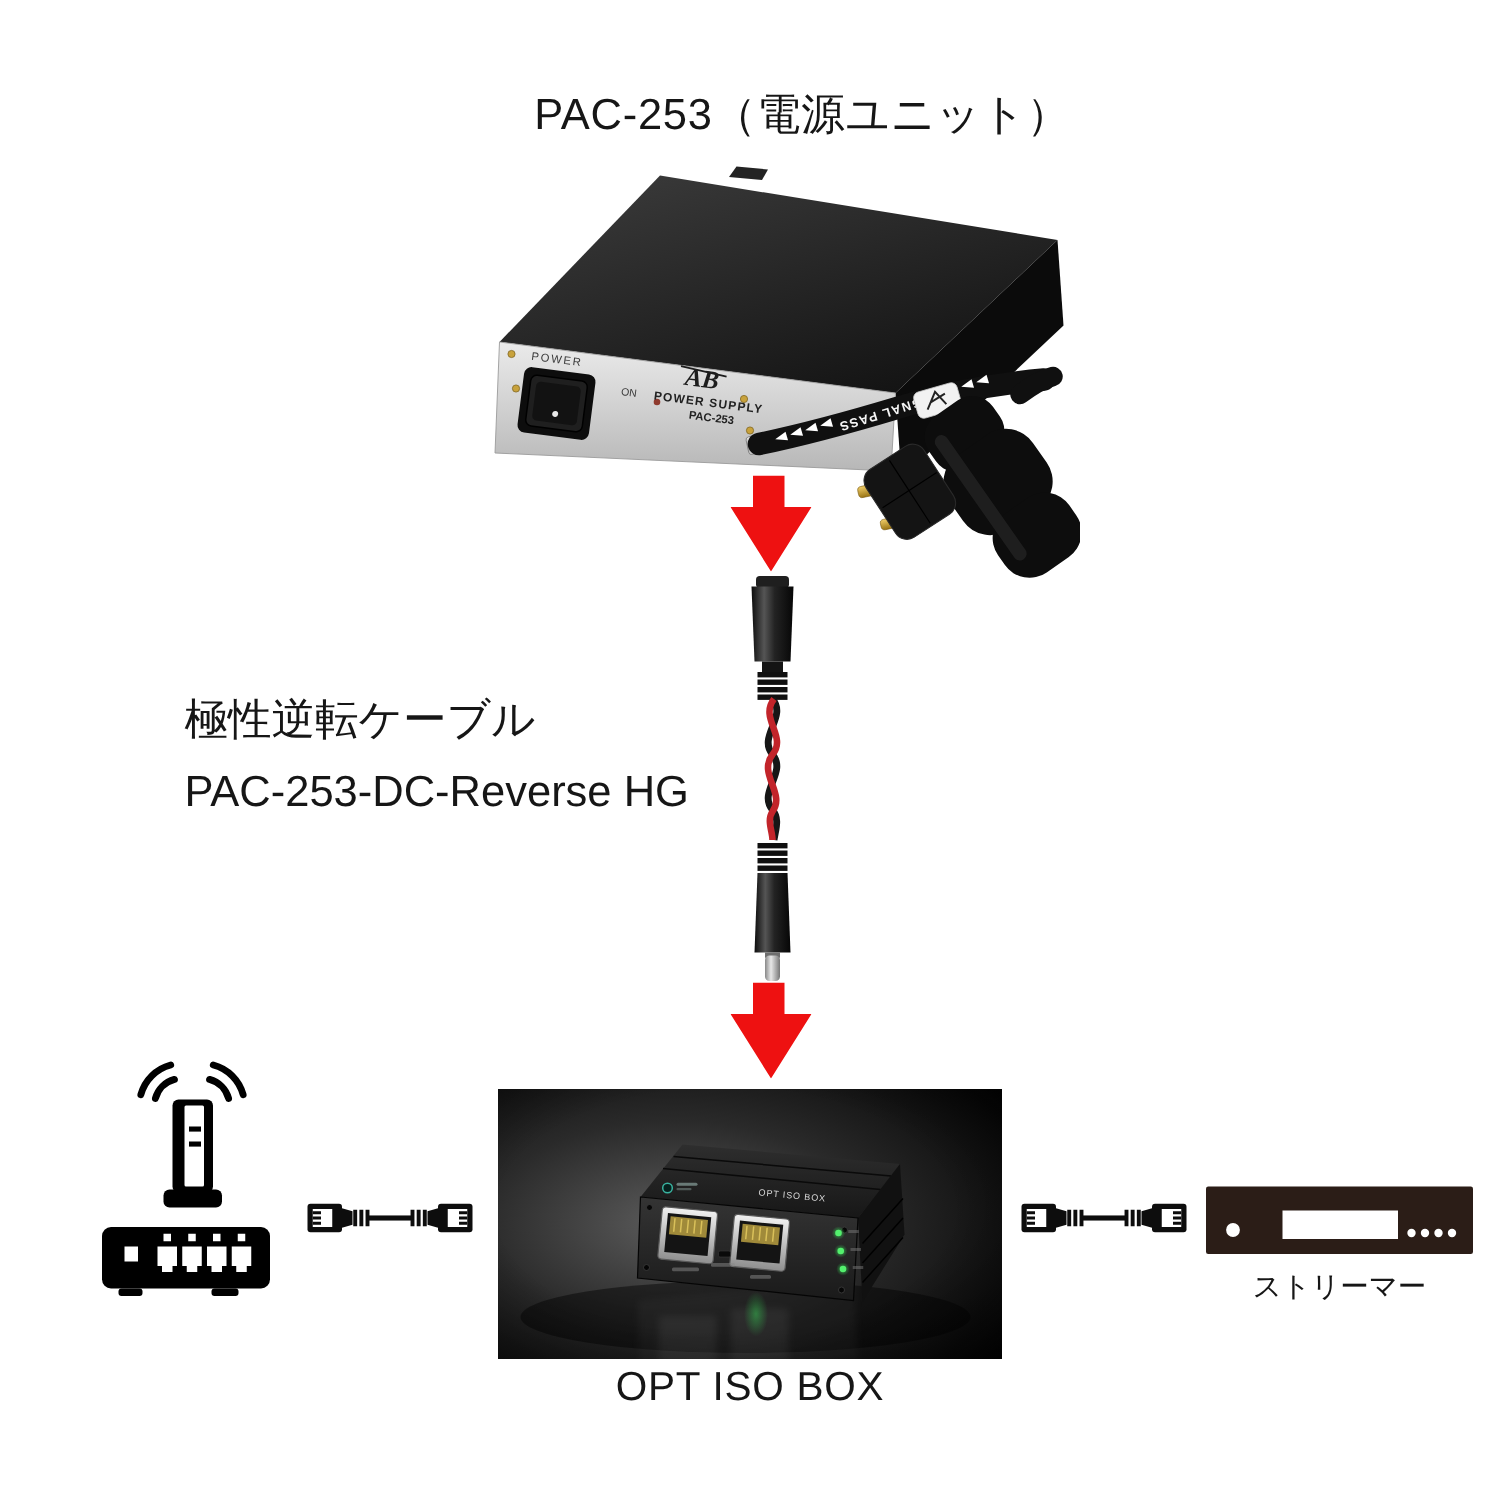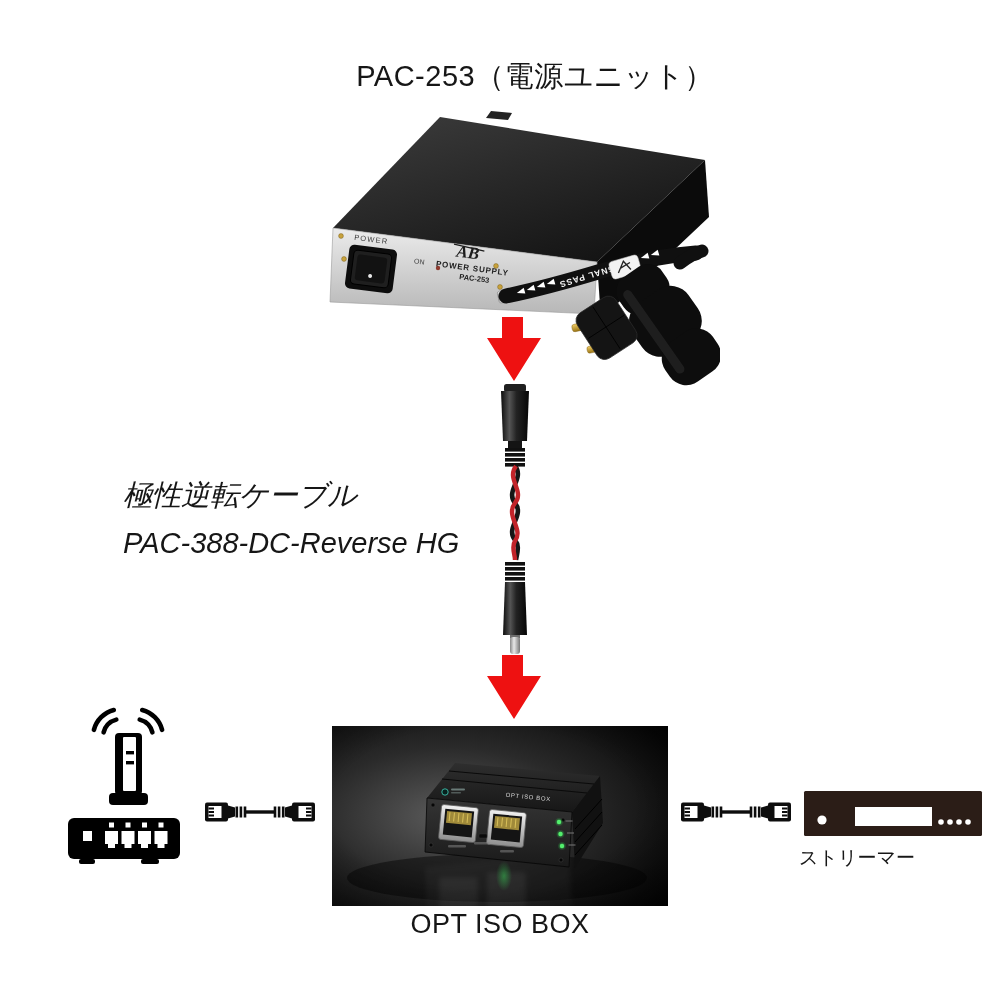--- a/index.html
+++ b/index.html
@@ -1,25 +1,25 @@
 <!DOCTYPE html>
 <html><head>
 <meta charset="utf-8">
 <style>
   html,body{margin:0;padding:0;background:#fff;}
   .canvas{position:relative;width:1000px;height:976px;background:#fff;overflow:hidden;
           font-family:"Liberation Sans","DejaVu Sans",sans-serif;color:#161616;}
   .abs{position:absolute;}
   .title{left:85px;top:57px;width:900px;text-align:center;font-size:29px;letter-spacing:.5px;}
   .jp{font-size:29px;line-height:48px;white-space:nowrap;}
-  .jp-left{left:123px;top:471px;font-style:italic;}
+  .jp-left{left:123px;top:456px;}
   .jp-right{left:558px;top:458px;}
   .lbl-small{font-size:19px;text-align:center;}
   .lbl-router{left:8px;top:862px;width:262px;}
-  .lbl-streamer{left:764px;top:845px;width:186px;}
+  .lbl-streamer{left:800px;top:845px;width:186px;}
   .lbl-optbox{left:332px;top:909px;width:336px;text-align:center;font-size:27px;letter-spacing:.5px;}
   svg text{user-select:none;}
 </style>
 </head>
 <body>
 
 <div class="canvas">
 
   <div class="abs title">PAC-253（電源ユニット）</div>
 
@@ -156,21 +156,21 @@
       <rect x="13" y="189" width="20" height="3.6" fill="#101010"></rect>
       <rect x="13" y="194" width="20" height="3.6" fill="#101010"></rect>
       <polygon points="13,199 33,199 35,252 11,252" fill="url(#gDc)"></polygon>
       <rect x="18" y="252" width="10" height="3.5" fill="#6e6e6e"></rect>
       <rect x="18" y="254" width="10" height="17" rx="3" fill="url(#gTip)"></rect>
     </g>
   </svg>
 
   <div class="abs jp jp-left">
     <div>極性逆転ケーブル</div>
-    <div>PAC-388-DC-Reverse HG</div>
+    <div>PAC-253-DC-Reverse HG</div>
   </div>
   <div class="abs jp jp-right">
   </div>
 
   <svg class="abs" style="left:487px;top:655px;" width="54" height="64" viewBox="0 0 54 64">
     <polygon points="15,0 36,0 36,21 54,21 27,64 0,21 15,21" fill="#ee1111"></polygon>
   </svg>
 
   <svg class="abs" style="left:55px;top:703px;" width="210" height="165" viewBox="0 0 210 165">
     <g stroke="#000" stroke-width="4.6" fill="none" stroke-linecap="round">

